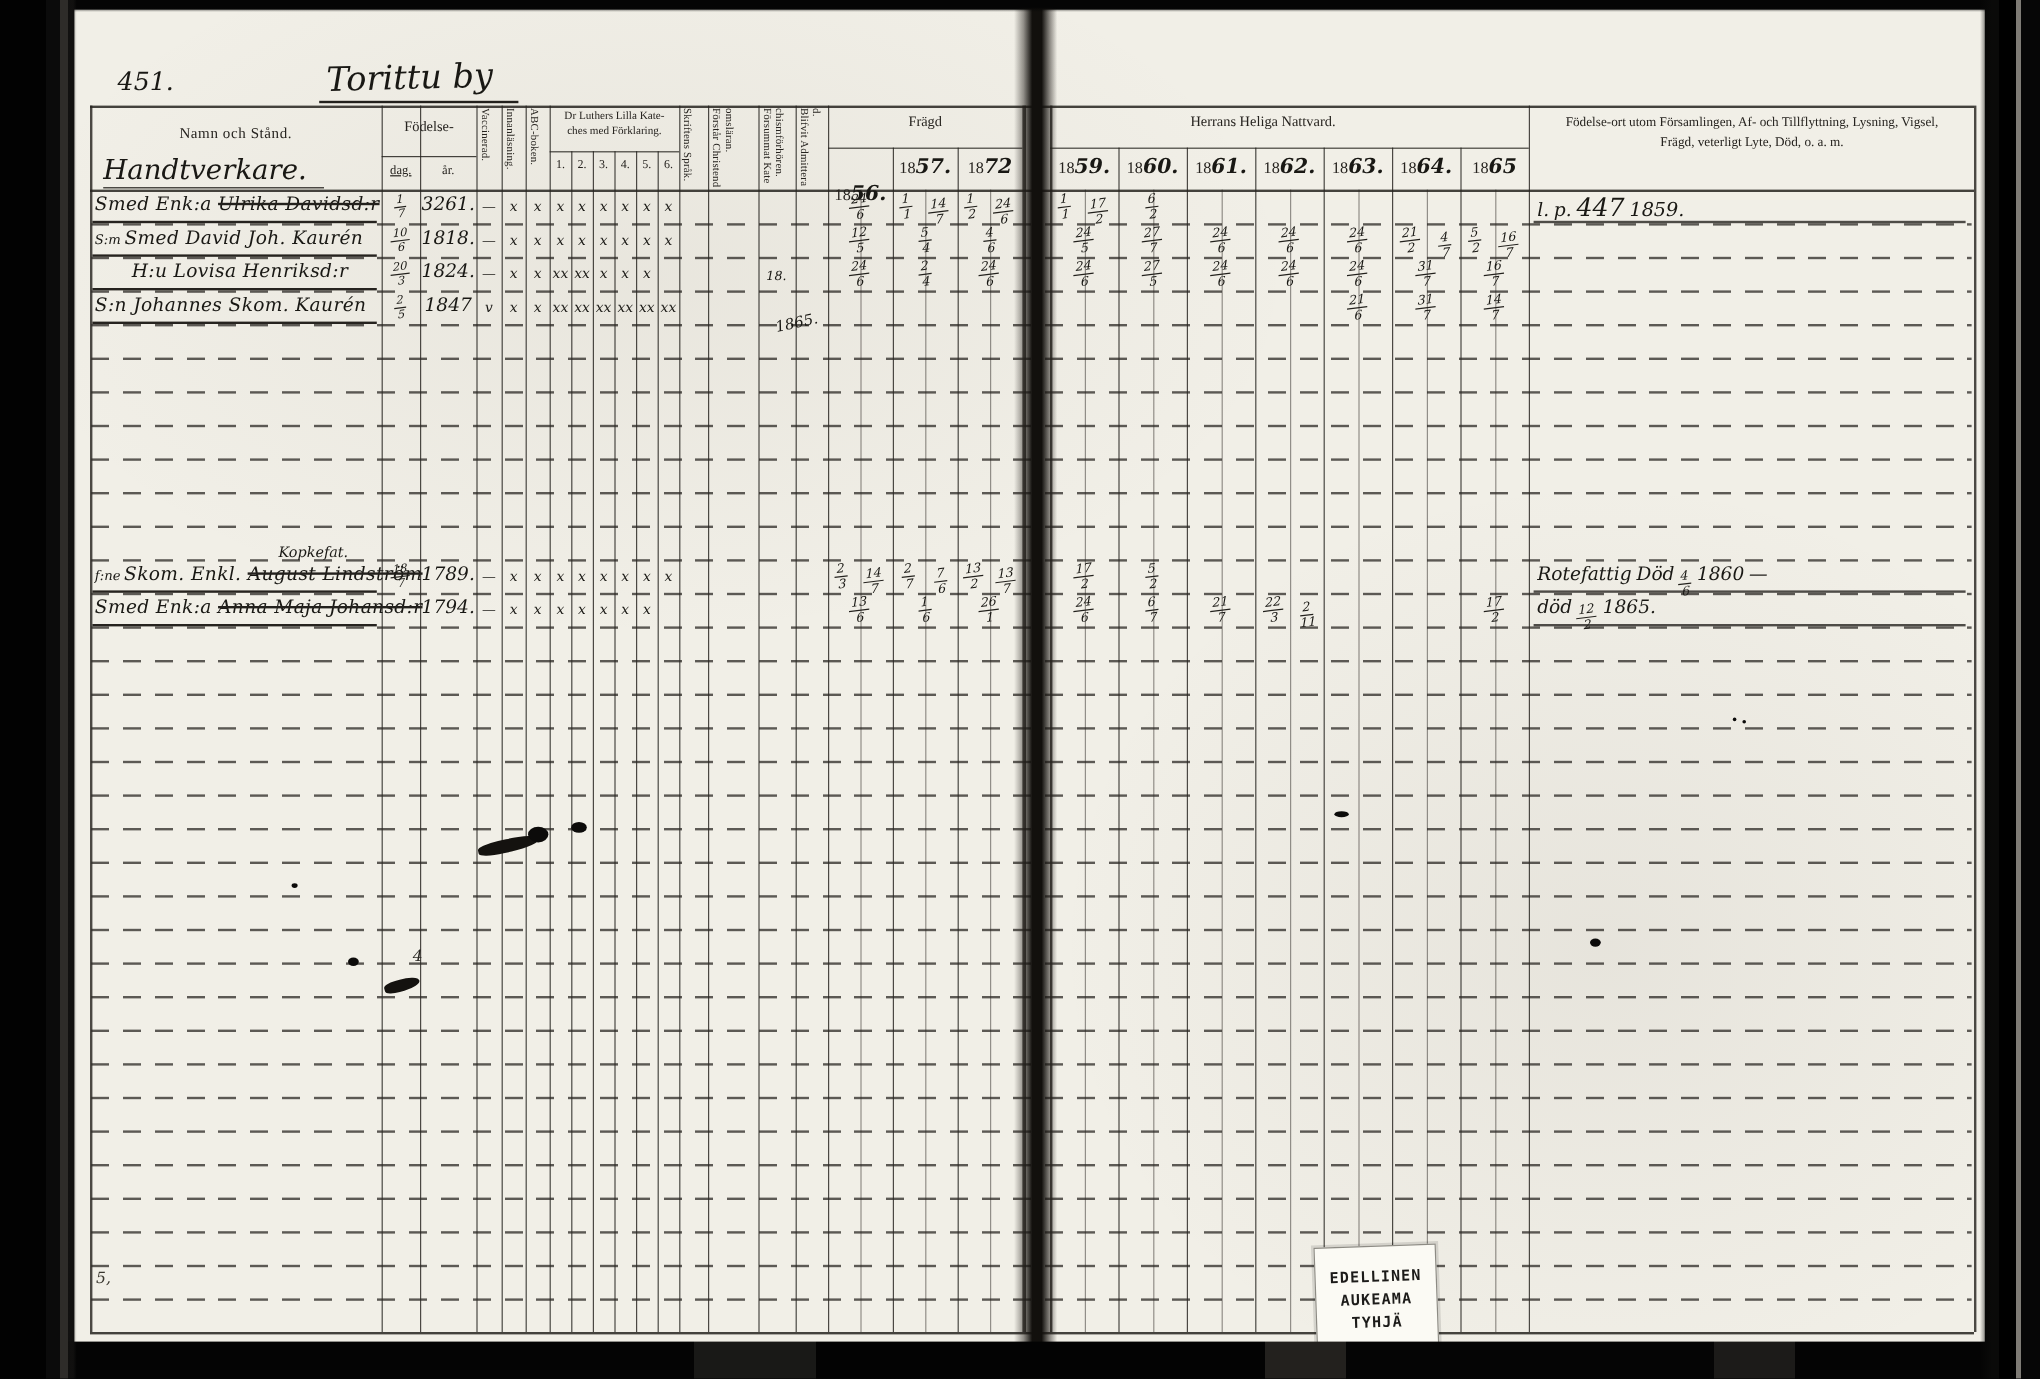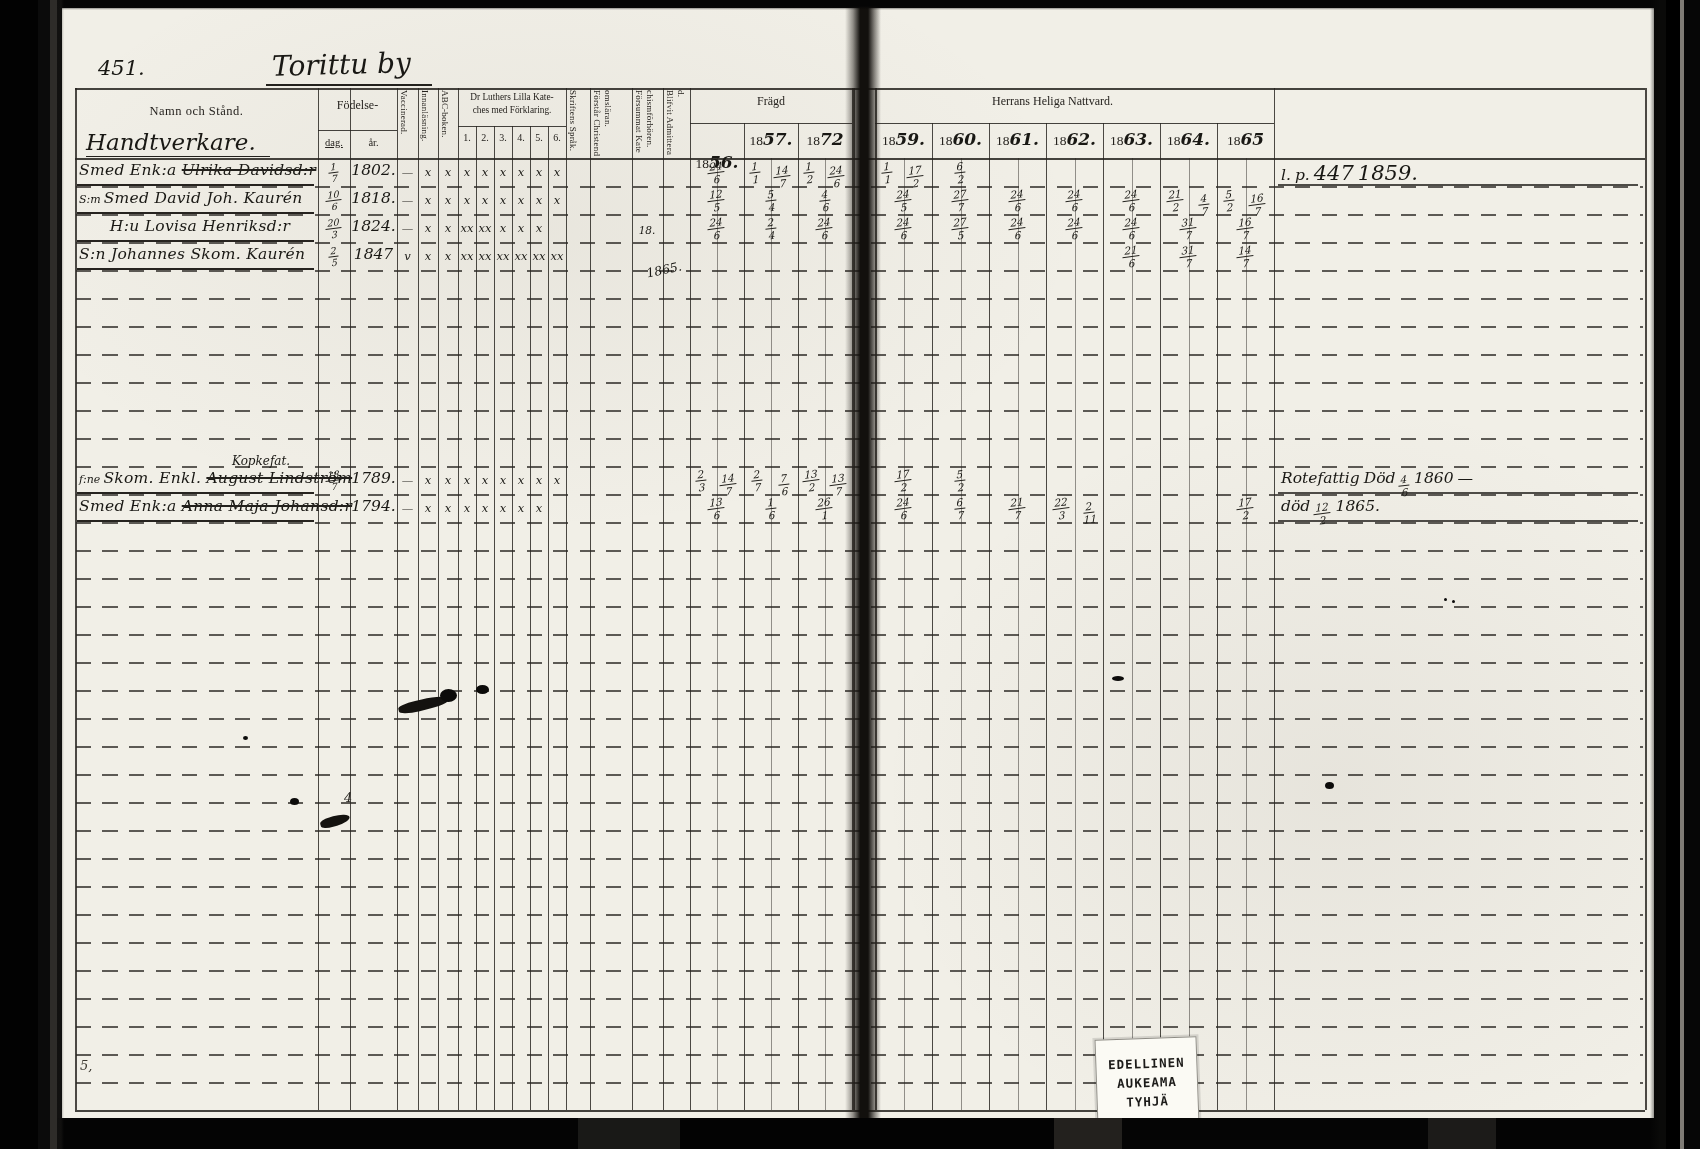--- a/index.html
+++ b/index.html
@@ -79,20 +79,24 @@
   <div id="kate-box">
     <div>Dr Luthers Lilla Kate-</div>
     <div>ches med Förklaring.</div>
   </div>
   <div class="vlabel vl-skrift">Skriftens Språk.</div>
   <div class="vlabel vl-forstar">Förstår Christendomsläran.</div>
   <div class="vlabel vl-forsummat">Försummat Katechismförhören.</div>
   <div class="vlabel vl-blifvit">Blifvit Admitterad.</div>
   <div class="hlabel" style="left:690px;top:94px;width:162px;">Frägd</div>
   <div class="hlabel" style="left:875px;top:94px;width:355px;">Herrans Heliga Nattvard.</div>
+  <div id="remarks-head">
+    <div>Födelse-ort utom Församlingen, Af- och Tillflyttning, Lysning, Vigsel,</div>
+    <div>Frägd, veterligt Lyte, Död, o. a. m.</div>
+  </div>
 
   <div id="dyn" style="position:absolute;left:0;top:0;width:1700px;height:1149px;">
       <div style="position: absolute; left: 75px; top: 88px; width: 2.2px; height: 1022px; background: rgba(38, 35, 31, 0.82);"></div>
       <div style="position: absolute; left: 318px; top: 88px; width: 1.2px; height: 1022px; background: rgba(38, 35, 31, 0.82);"></div>
       <div style="position: absolute; left: 350px; top: 88px; width: 1.2px; height: 1022px; background: rgba(38, 35, 31, 0.82);"></div>
       <div style="position: absolute; left: 397px; top: 88px; width: 1.2px; height: 1022px; background: rgba(38, 35, 31, 0.82);"></div>
       <div style="position: absolute; left: 418px; top: 88px; width: 1.2px; height: 1022px; background: rgba(38, 35, 31, 0.82);"></div>
       <div style="position: absolute; left: 438px; top: 88px; width: 1.2px; height: 1022px; background: rgba(38, 35, 31, 0.82);"></div>
       <div style="position: absolute; left: 458px; top: 88px; width: 1.2px; height: 1022px; background: rgba(38, 35, 31, 0.82);"></div>
       <div style="position: absolute; left: 476px; top: 126px; width: 1px; height: 984px; background: rgba(38, 35, 31, 0.82);"></div>
@@ -214,21 +218,21 @@
         <span class="hw" style="font-size:17px;font-weight:bold;">65</span>
       </div>
       <div style="position: absolute; left: 79px; top: 161px; width: 242px; height: 25px; white-space: nowrap;"><span class="hw nm">Smed Enk:a </span><span class="hw nm struck">Ulrika Davidsd:r</span></div>
       <div style="position: absolute; left: 77px; top: 184.4px; width: 237px; height: 1.4px; background: rgb(38, 35, 31);"></div>
       <div style="position: absolute; left: 318px; top: 159px; width: 32px; height: 26px; display: flex; align-items: center; justify-content: center;">
         <span class="fr" style="font-size:9.5px;">
           <span class="fn">1</span>
           <span class="fd">7</span>
         </span>
       </div>
-      <div style="position: absolute; left: 350px; top: 161px; width: 47px; text-align: center;"><span class="hw" style="font-size:15.5px;">1802.</span></div>
+      <div style="position: absolute; left: 350px; top: 161px; width: 47px; text-align: center;"><span class="hw" style="font-size:15.5px;">3261.</span></div>
       <div style="position: absolute; left: 397px; top: 158px; width: 21px; height: 27px; display: flex; align-items: center; justify-content: center;">
         <span class="hw" style="font-size:11.5px;">—</span>
       </div>
       <div style="position: absolute; left: 418px; top: 158px; width: 20px; height: 27px; display: flex; align-items: center; justify-content: center;">
         <span class="hw" style="font-size:11.5px;">x</span>
       </div>
       <div style="position: absolute; left: 438px; top: 158px; width: 20px; height: 27px; display: flex; align-items: center; justify-content: center;">
         <span class="hw" style="font-size:11.5px;">x</span>
       </div>
       <div style="position: absolute; left: 458px; top: 158px; width: 18px; height: 27px; display: flex; align-items: center; justify-content: center;">
@@ -284,21 +288,21 @@
           <span class="fn">17</span>
           <span class="fd">2</span>
         </span>
       </div>
       <div class="ycell" style="position: absolute; left: 932px; top: 158px; width: 57px; height: 28px; display: flex; align-items: center; justify-content: center;">
         <span class="fr" style="font-size:10.5px;">
           <span class="fn">6</span>
           <span class="fd">2</span>
         </span>
       </div>
-      <div style="position: absolute; left: 1281px; top: 161px; white-space: nowrap;"><span class="hw" style="font-size:15.5px;">l.</span>&nbsp;<span class="hw" style="font-size:15.5px;">p.</span>&nbsp;<span class="hw" style="font-size:21px;">447</span>&nbsp;<span class="hw" style="font-size:21px;">1859.</span></div>
+      <div style="position: absolute; left: 1281px; top: 161px; white-space: nowrap;"><span class="hw" style="font-size:15.5px;">l.</span>&nbsp;<span class="hw" style="font-size:15.5px;">p.</span>&nbsp;<span class="hw" style="font-size:21px;">447</span>&nbsp;<span class="hw" style="font-size:16px;">1859.</span></div>
       <div style="position: absolute; left: 1278px; top: 184.4px; width: 360px; height: 1.3px; background: rgba(38, 35, 31, 0.8);"></div>
       <div style="position: absolute; left: 79px; top: 189px; width: 242px; height: 25px; white-space: nowrap;"><span class="hw" style="font-size:11px;padding-right:3px;">S:m</span><span class="hw nm">Smed David Joh. Kaurén</span></div>
       <div style="position: absolute; left: 77px; top: 212.4px; width: 237px; height: 1.4px; background: rgb(38, 35, 31);"></div>
       <div style="position: absolute; left: 318px; top: 187px; width: 32px; height: 26px; display: flex; align-items: center; justify-content: center;">
         <span class="fr" style="font-size:9.5px;">
           <span class="fn">10</span>
           <span class="fd">6</span>
         </span>
       </div>
       <div style="position: absolute; left: 350px; top: 189px; width: 47px; text-align: center;"><span class="hw" style="font-size:15.5px;">1818.</span></div>

